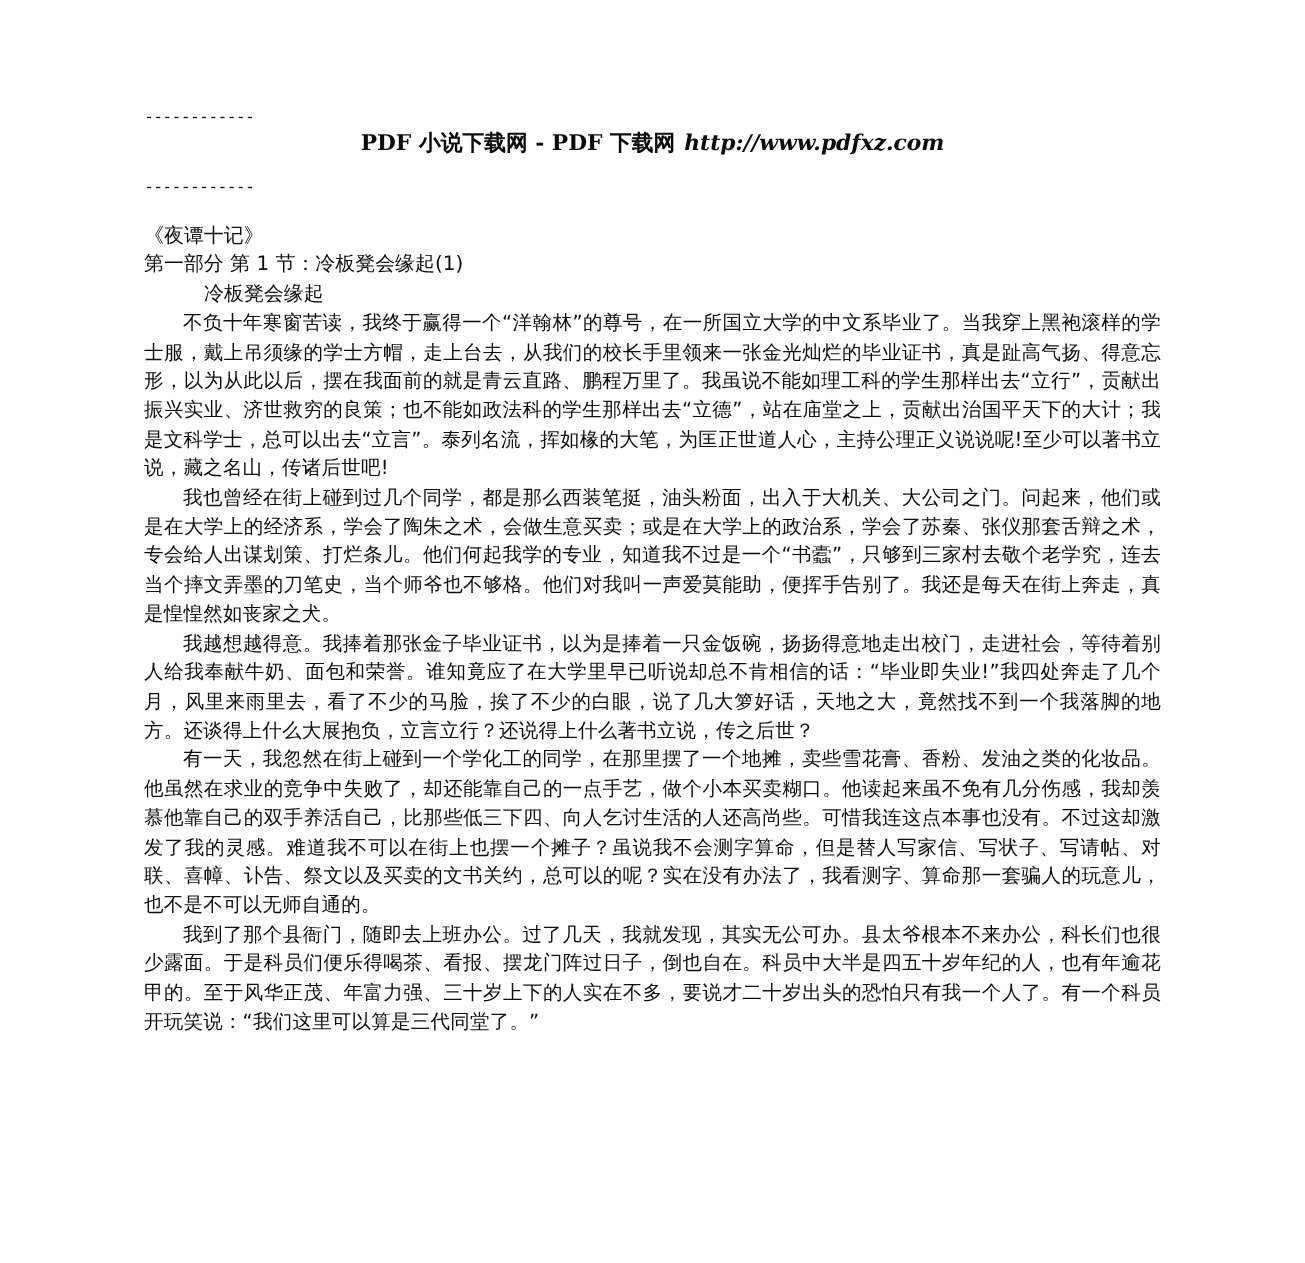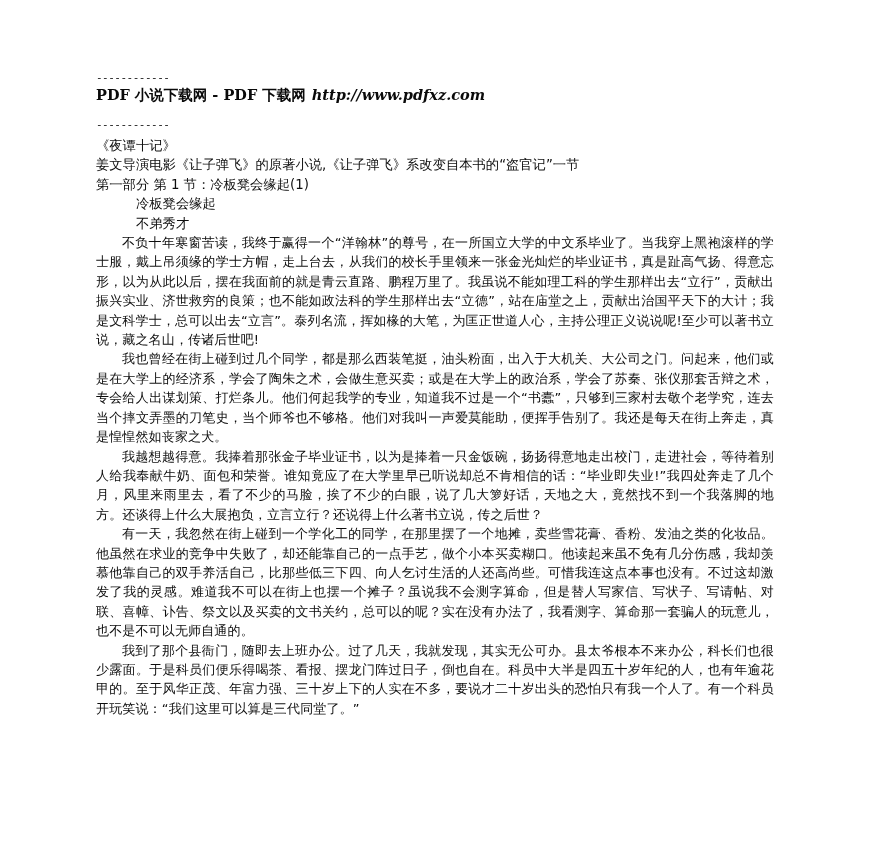--- a/index.html
+++ b/index.html
@@ -32,20 +32,21 @@
     white-space: pre;
   }
   .banner {
     margin: 2px 0 0 0;
     font-family: "DejaVu Serif", "Liberation Serif", serif;
     font-weight: bold;
     font-size: 14.5px;
     color: #0a0a0a;
     letter-spacing: 0px;
     white-space: nowrap;
+    text-align: center;
   }
   .banner .url {
     font-family: "DejaVu Serif", "Liberation Serif", serif;
     font-style: italic;
     font-weight: bold;
     font-size: 14.5px;
     padding-left: 6px;
   }
   .gap-sm { height: 14px; }
   .gap-xs { height: 5px; }
@@ -65,45 +66,43 @@
     font-size: 13.3px;
     line-height: 19.4px;
     color: #0d0d0d;
     margin: 0;
     white-space: nowrap;
   }
   .indent2 { padding-left: 40px; }
   .para {
     text-indent: 26px;
   }
-  .meta-block { margin-top: 0; }
+  .meta-block { margin-top: 12px; }
 </style>
 </head>
 <body>
 
 <div class="page">
 
   <div class="rule">------------</div>
 
   <div class="banner">
     <span>PDF 小说下载网 - PDF 下载网</span><span class="url">http://www.pdfxz.com</span>
   </div>
 
   <div class="gap-sm"></div>
 
   <div class="rule">------------</div>
 
   <div class="gap-xs"></div>
 
   <div class="meta-block">
     <div class="line">《夜谭十记》</div>
-    <div class="line">姜文导演电影《让子弹飞》的原著小说,《让子弹飞》系改变自本书的“盗官记”一节</div>
     <div class="line">第一部分  第 1 节：冷板凳会缘起(1)</div>
     <div class="line indent2">冷板凳会缘起</div>
-    <div class="line indent2">不弟秀才</div>
   </div>
 
   <p class="body-text para">不负十年寒窗苦读，我终于赢得一个“洋翰林”的尊号，在一所国立大学的中文系毕业了。当我穿上黑袍滚样的学士服，戴上吊须缘的学士方帽，走上台去，从我们的校长手里领来一张金光灿烂的毕业证书，真是趾高气扬、得意忘形，以为从此以后，摆在我面前的就是青云直路、鹏程万里了。我虽说不能如理工科的学生那样出去“立行”，贡献出振兴实业、济世救穷的良策；也不能如政法科的学生那样出去“立德”，站在庙堂之上，贡献出治国平天下的大计；我是文科学士，总可以出去“立言”。泰列名流，挥如椽的大笔，为匡正世道人心，主持公理正义说说呢!至少可以著书立说，藏之名山，传诸后世吧!</p>
   <p class="body-text para">我也曾经在街上碰到过几个同学，都是那么西装笔挺，油头粉面，出入于大机关、大公司之门。问起来，他们或是在大学上的经济系，学会了陶朱之术，会做生意买卖；或是在大学上的政治系，学会了苏秦、张仪那套舌辩之术，专会给人出谋划策、打烂条儿。他们何起我学的专业，知道我不过是一个“书蠹”，只够到三家村去敬个老学究，连去当个摔文弄墨的刀笔史，当个师爷也不够格。他们对我叫一声爱莫能助，便挥手告别了。我还是每天在街上奔走，真是惶惶然如丧家之犬。</p>
   <p class="body-text para">我越想越得意。我捧着那张金子毕业证书，以为是捧着一只金饭碗，扬扬得意地走出校门，走进社会，等待着别人给我奉献牛奶、面包和荣誉。谁知竟应了在大学里早已听说却总不肯相信的话：“毕业即失业!”我四处奔走了几个月，风里来雨里去，看了不少的马脸，挨了不少的白眼，说了几大箩好话，天地之大，竟然找不到一个我落脚的地方。还谈得上什么大展抱负，立言立行？还说得上什么著书立说，传之后世？</p>
   <p class="body-text para">有一天，我忽然在街上碰到一个学化工的同学，在那里摆了一个地摊，卖些雪花膏、香粉、发油之类的化妆品。他虽然在求业的竞争中失败了，却还能靠自己的一点手艺，做个小本买卖糊口。他读起来虽不免有几分伤感，我却羡慕他靠自己的双手养活自己，比那些低三下四、向人乞讨生活的人还高尚些。可惜我连这点本事也没有。不过这却激发了我的灵感。难道我不可以在街上也摆一个摊子？虽说我不会测字算命，但是替人写家信、写状子、写请帖、对联、喜幛、讣告、祭文以及买卖的文书关约，总可以的呢？实在没有办法了，我看测字、算命那一套骗人的玩意儿，也不是不可以无师自通的。</p>
   <p class="body-text para">我到了那个县衙门，随即去上班办公。过了几天，我就发现，其实无公可办。县太爷根本不来办公，科长们也很少露面。于是科员们便乐得喝茶、看报、摆龙门阵过日子，倒也自在。科员中大半是四五十岁年纪的人，也有年逾花甲的。至于风华正茂、年富力强、三十岁上下的人实在不多，要说才二十岁出头的恐怕只有我一个人了。有一个科员开玩笑说：“我们这里可以算是三代同堂了。”</p>
 
 </div>
 

